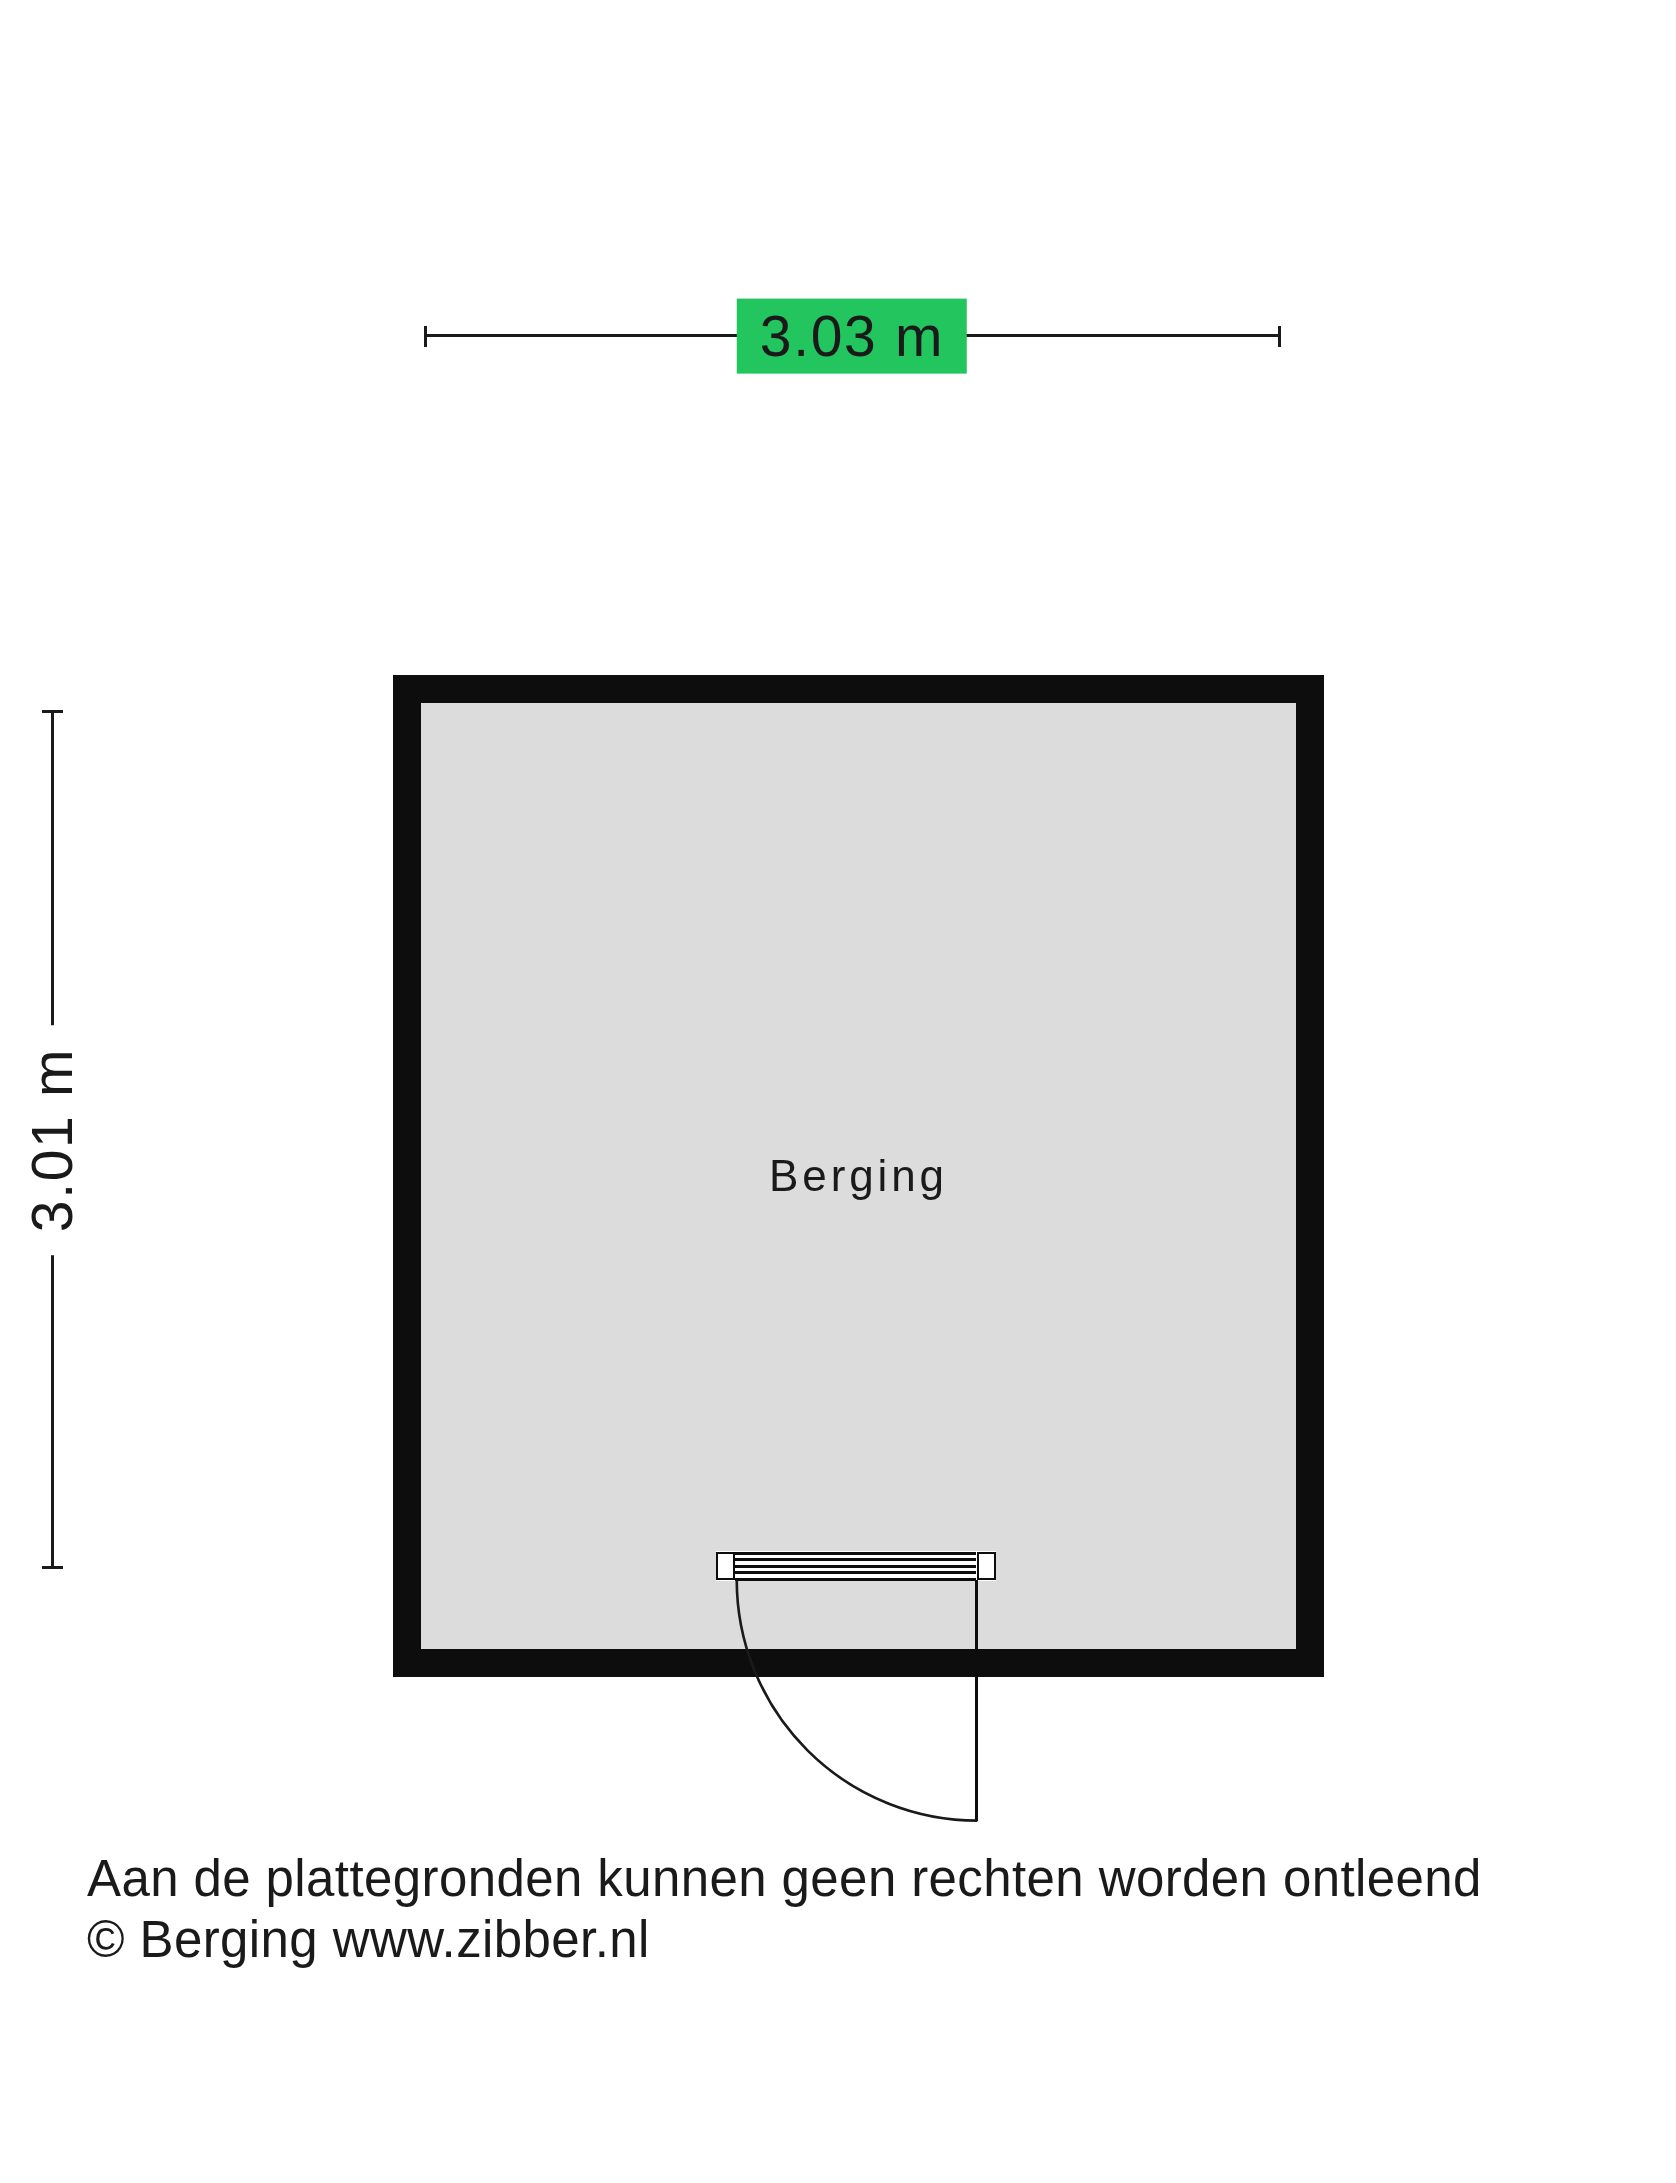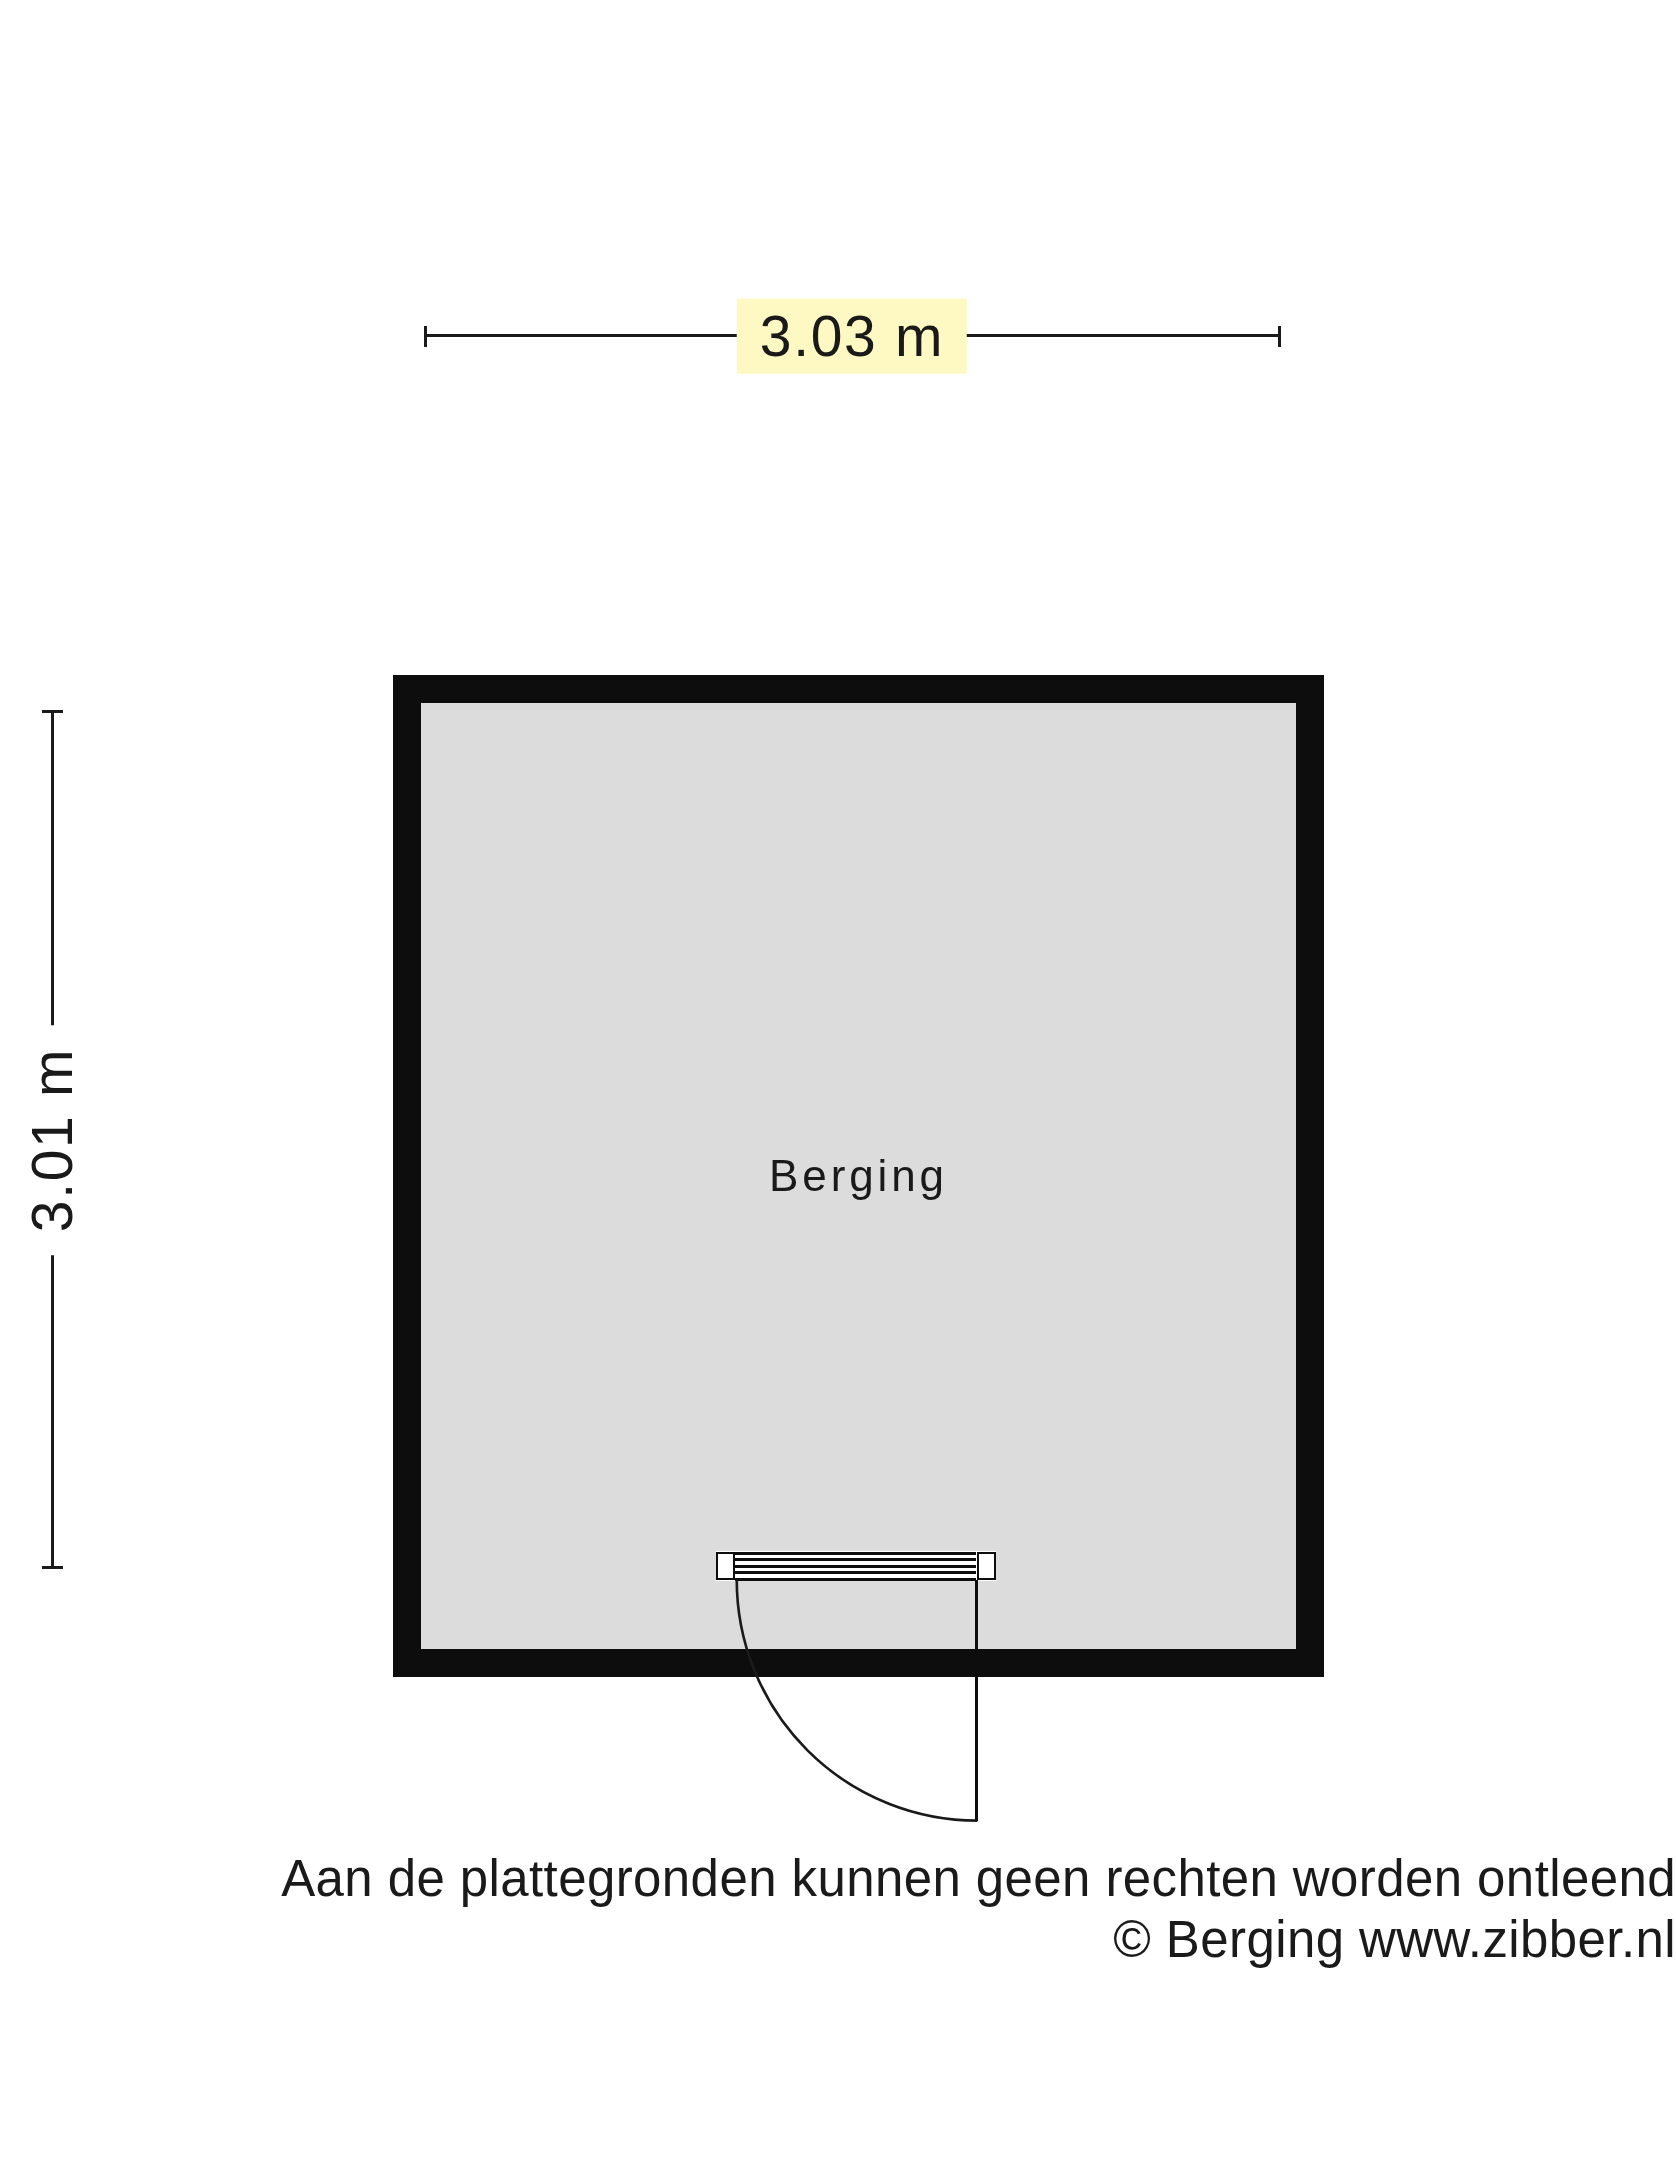--- a/index.html
+++ b/index.html
@@ -23,21 +23,21 @@
     left: 426px; top: 334px;
     width: 854px; height: 3.1px;
     background: #1a1a1a;
   }
   .dim-tick-v { width: 3.1px; height: 21px; background: #1a1a1a; }
   .tick-h-left  { left: 424px;  top: 326px; }
   .tick-h-right { left: 1278px; top: 326px; }
   .dim-label-h {
     left: 852px; top: 336px;
     transform: translate(-50%, -50%);
-    background: #fef9c3;
+    background: #22c55e;
     padding: 4.4px 23px;
     font-size: 57px;
     letter-spacing: 1.7px;
     white-space: nowrap;
   }
 
   .dim-line-v {
     left: 51px; top: 712px;
     width: 3.1px; height: 856px;
     background: #1a1a1a;
@@ -102,21 +102,21 @@
     background: #0d0d0d;
   }
   .door-arc {
     left: 735px; top: 1580px;
   }
 
   
   .footer {
     left: 87px; top: 1848px;
     width: 1589px;
-    text-align: right;
+    text-align: left;
     font-size: 51px;
     line-height: 61px;
     letter-spacing: 0.4px;
     color: #1a1a1a;
   }
 </style>
 </head>
 <body>
 
 <div id="canvas">

